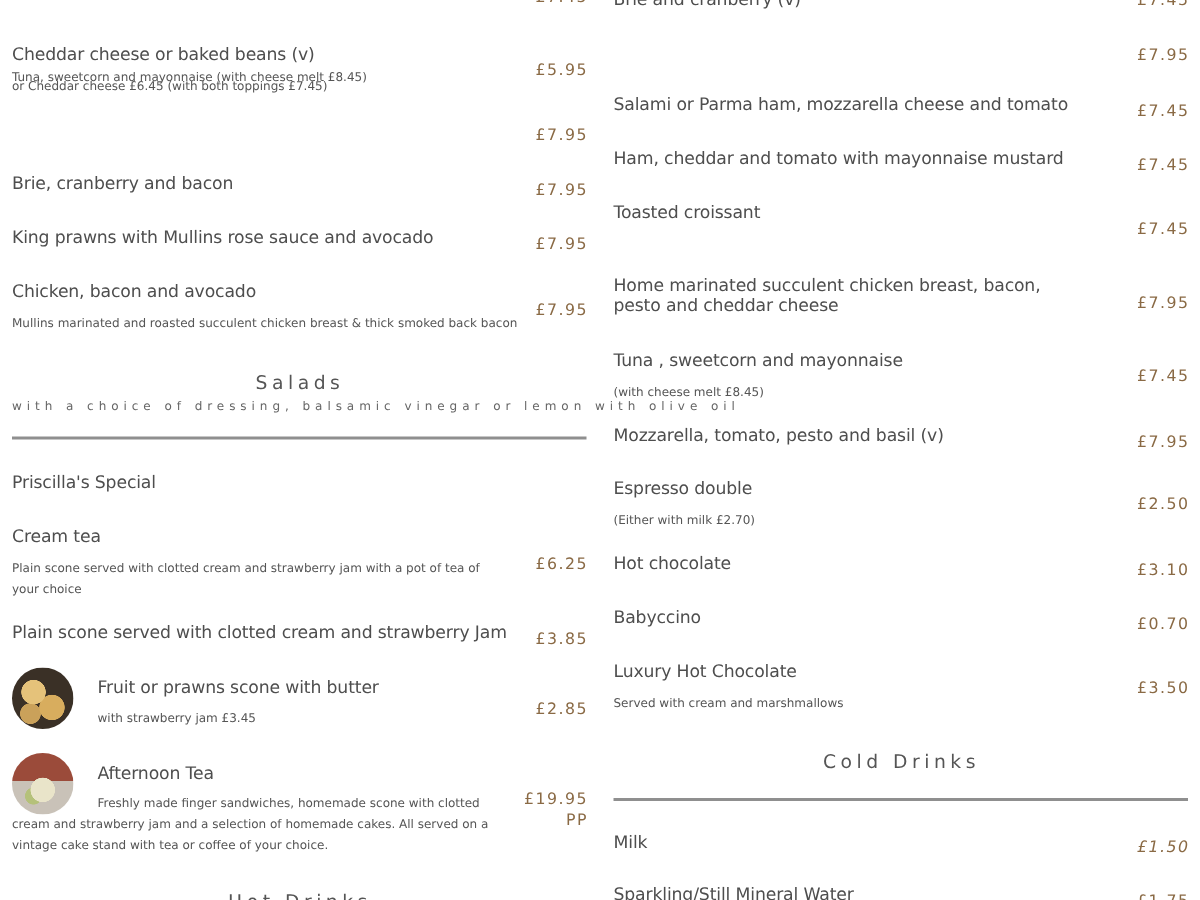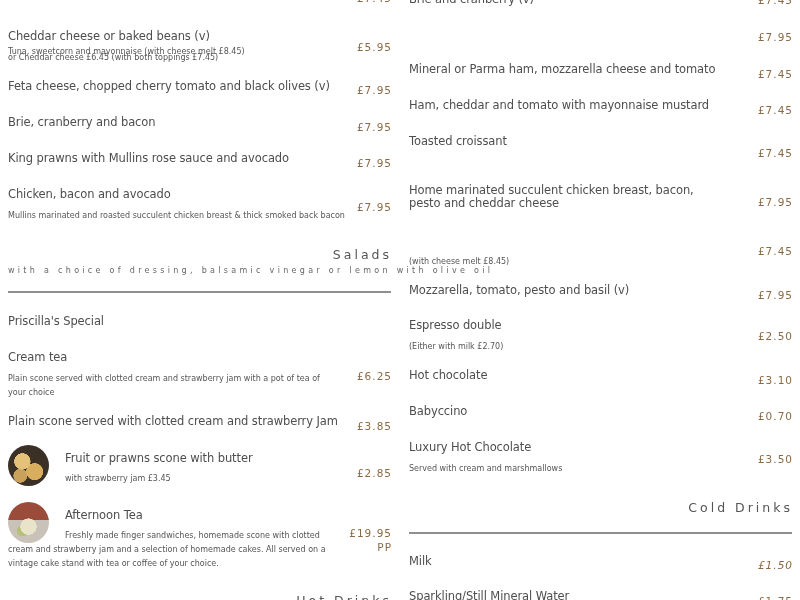--- a/index.html
+++ b/index.html
@@ -5,40 +5,39 @@
     html, body { margin: 0; padding: 0; background: #ffffff; }
     body { width: 800px; height: 600px; overflow: hidden; position: relative; font-family: "DejaVu Sans", sans-serif; color: #555555; }
     .col { position: absolute; top: 0; }
     .left { left: 8px; width: 384px; }
     .right { left: 409px; width: 384px; }
     .abs { position: absolute; white-space: nowrap; }
     .name { font-size: 11.5px; color: #4e4e4e; letter-spacing: -0.1px; }
     .desc { font-size: 8px; color: #555555; }
     .price { font-size: 10.5px; color: #8a6a45; letter-spacing: 1px; text-align: right; right: 0; }
     .left .price { right: 0; }
-    .section-title { font-size: 12.5px; color: #555; letter-spacing: 3px; text-align: right; width: 100%; left: 0; }
+    .section-title { font-size: 12.5px; color: #555; letter-spacing: 3px; text-align: center; width: 100%; left: 0; }
     .section-sub { font-size: 8px; color: #666; letter-spacing: 3.3px; text-align: center; width: 100%; left: 0; }
     .rule { position: absolute; left: 0; height: 2px; background: #8f8f8f; width: 383px; }
     .thumb { position: absolute; width: 41px; height: 41px; border-radius: 50%; overflow: hidden; }
     .thumb.scone { background: radial-gradient(circle at 35% 40%, #e5c27a 0 22%, transparent 23%), radial-gradient(circle at 65% 65%, #d8ad5e 0 22%, transparent 23%), radial-gradient(circle at 30% 75%, #caa15a 0 16%, transparent 17%), #3a3026; }
     .thumb.tea { background: radial-gradient(circle at 50% 60%, #e9e4c9 0 25%, transparent 26%), radial-gradient(circle at 35% 70%, #b5c17a 0 14%, transparent 15%), linear-gradient(#9b4b3a 0 45%, #c9c2b8 45% 100%); }
     .wrap { white-space: normal; }
   </style>
 </head>
 <body>
 
 <div class="col left" style="height:600px;">
   <div class="abs price" style="top:-8px;">£7.45</div>
   <div class="abs desc" style="top:2px;left:0;margin-top:45px;">Tuna, sweetcorn and mayonnaise (with cheese melt £8.45)</div>
 
   <div class="abs name" style="top:29px;left:0;">Cheddar cheese or baked beans (v)</div>
   <div class="abs desc" style="top:53px;left:0;">or Cheddar cheese £6.45 (with both toppings £7.45)</div>
   <div class="abs price" style="top:41px;">£5.95</div>
 
-  <div class="abs name" style="top:79px;left:0;">Feta cheese, chopped cherry tomato and black olives (v)</div>
   <div class="abs price" style="top:84px;">£7.95</div>
 
   <div class="abs name" style="top:115px;left:0;">Brie, cranberry and bacon</div>
   <div class="abs price" style="top:121px;">£7.95</div>
 
   <div class="abs name" style="top:151px;left:0;">King prawns with Mullins rose sauce and avocado</div>
   <div class="abs price" style="top:157px;">£7.95</div>
 
   <div class="abs desc" style="top:211px;left:0;">Mullins marinated and roasted succulent chicken breast &amp; thick smoked back bacon</div>
   <div class="abs name" style="top:187px;left:0;">Chicken, bacon and avocado</div>
@@ -70,32 +69,33 @@
 
   <div class="abs section-title" style="top:593px;">Hot Drinks</div>
 </div>
 
 <div class="col right" style="height:600px;">
   <div class="abs name" style="top:-8px;left:0;">Brie and cranberry (v)</div>
   <div class="abs price" style="top:-6px;">£7.45</div>
 
   <div class="abs price" style="top:31px;">£7.95</div>
 
-  <div class="abs name" style="top:62px;left:0;">Mineral or Parma ham, mozzarella cheese and tomato</div>
+  <div class="abs name" style="top:62px;left:0;">Salami or Parma ham, mozzarella cheese and tomato</div>
   <div class="abs price" style="top:68px;">£7.45</div>
 
   <div class="abs name" style="top:98px;left:0;">Ham, cheddar and tomato with mayonnaise mustard</div>
   <div class="abs price" style="top:104px;">£7.45</div>
 
   <div class="abs name" style="top:134px;left:0;">Toasted croissant</div>
   <div class="abs price" style="top:147px;">£7.45</div>
 
   <div class="abs name wrap" style="top:184px;left:0;width:310px;line-height:13px;">Home marinated succulent chicken breast, bacon, pesto and cheddar cheese</div>
   <div class="abs price" style="top:196px;">£7.95</div>
 
+  <div class="abs name" style="top:233px;left:0;">Tuna , sweetcorn and mayonnaise</div>
   <div class="abs desc" style="top:257px;left:0;">(with cheese melt £8.45)</div>
   <div class="abs price" style="top:245px;">£7.45</div>
 
   <div class="abs name" style="top:283px;left:0;">Mozzarella, tomato, pesto and basil (v)</div>
   <div class="abs price" style="top:289px;">£7.95</div>
 
   <div class="abs name" style="top:318px;left:0;">Espresso double</div>
   <div class="abs desc" style="top:342px;left:0;">(Either with milk £2.70)</div>
   <div class="abs price" style="top:330px;">£2.50</div>
 

